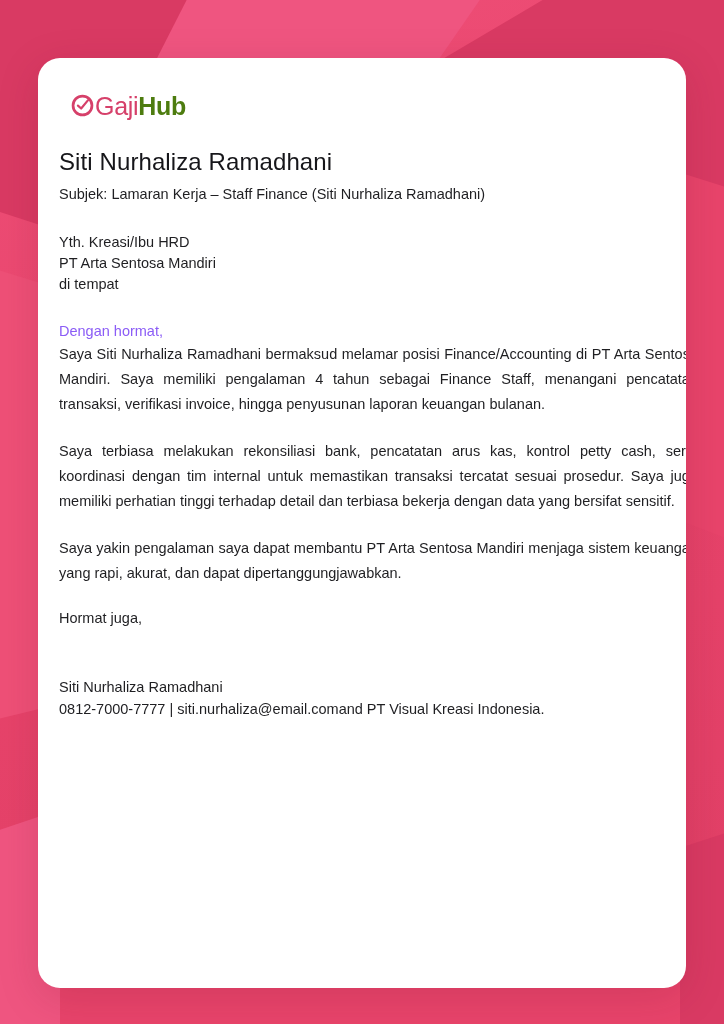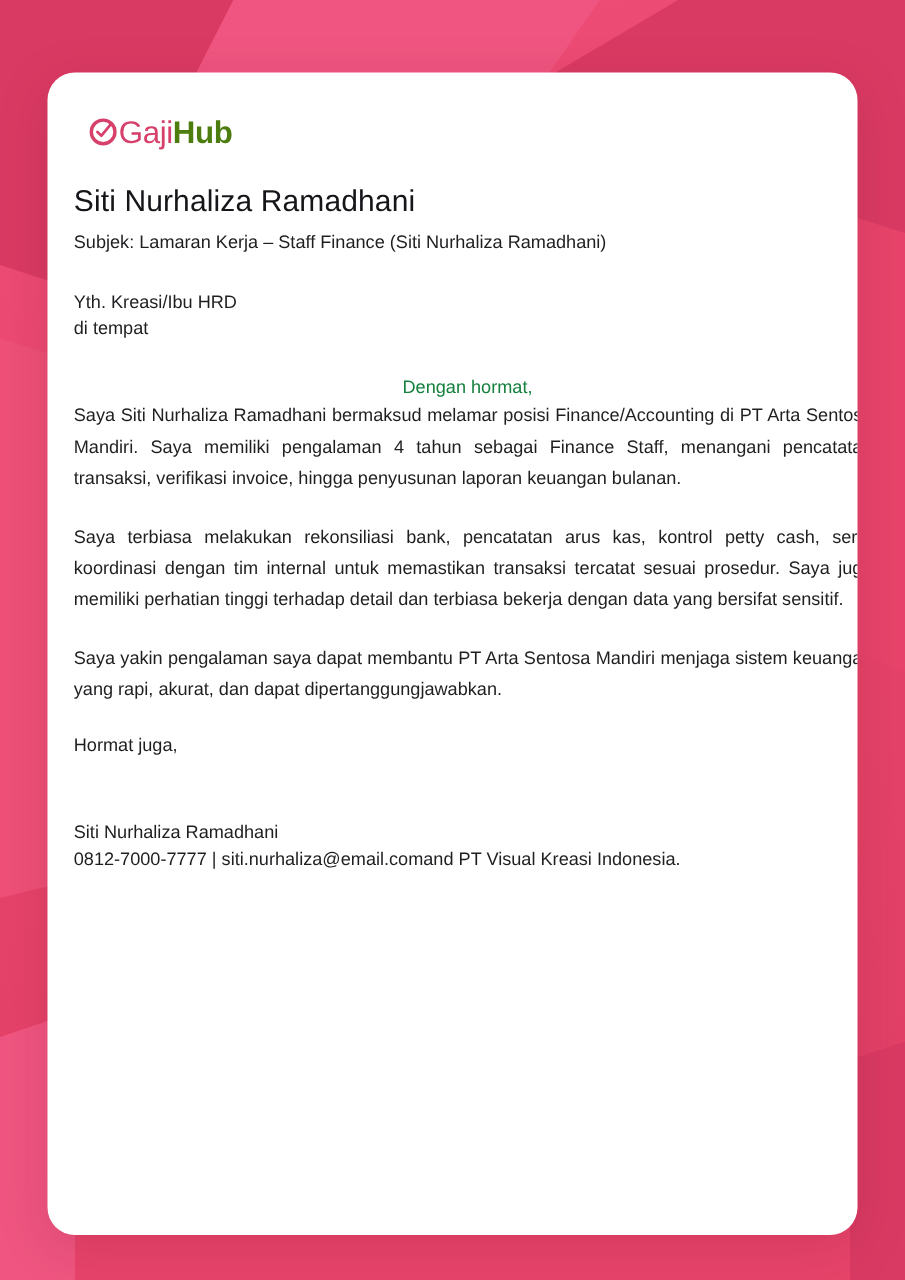--- a/index.html
+++ b/index.html
@@ -167,23 +167,22 @@
     font-size: 14.5px;
     line-height: 21px;
     color: #1f1f22;
     margin: 0 0 26px 0;
   }
   .addr div { white-space: nowrap; }
 
   .salutation {
     font-size: 14.5px;
     line-height: 21px;
-    color: #15803d;
+    color: #8b5cf6;
     margin: 0;
-    text-align: center;
   }
 
   .para {
     font-size: 14.5px;
     line-height: 25px;
     color: #1f1f22;
     text-align: justify;
     text-justify: inter-word;
     margin: 0 0 22px 0;
     width: 639px;   
@@ -234,20 +233,21 @@
 
       <div class="doc">
 
         <h1 class="doc-title">Siti Nurhaliza Ramadhani</h1>
 
 
         <div class="doc-subject">Subjek: Lamaran Kerja – Staff Finance (Siti Nurhaliza Ramadhani)</div>
 
         <div class="addr">
           <div>Yth. Kreasi/Ibu HRD</div>
+          <div>PT Arta Sentosa Mandiri</div>
           <div>di tempat</div>
         </div>
 
         <div class="salutation">Dengan hormat,</div>
 
         <p class="para first">Saya Siti Nurhaliza Ramadhani bermaksud melamar posisi Finance/Accounting di PT Arta Sentosa Mandiri. Saya memiliki pengalaman 4 tahun sebagai Finance Staff, menangani pencatatan transaksi, verifikasi invoice, hingga penyusunan laporan keuangan bulanan.</p>
 
         <p class="para">Saya terbiasa melakukan rekonsiliasi bank, pencatatan arus kas, kontrol petty cash, serta koordinasi dengan tim internal untuk memastikan transaksi tercatat sesuai prosedur. Saya juga memiliki perhatian tinggi terhadap detail dan terbiasa bekerja dengan data yang bersifat sensitif.</p>
 
         <p class="para">Saya yakin pengalaman saya dapat membantu PT Arta Sentosa Mandiri menjaga sistem keuangan yang rapi, akurat, dan dapat dipertanggungjawabkan.</p>

